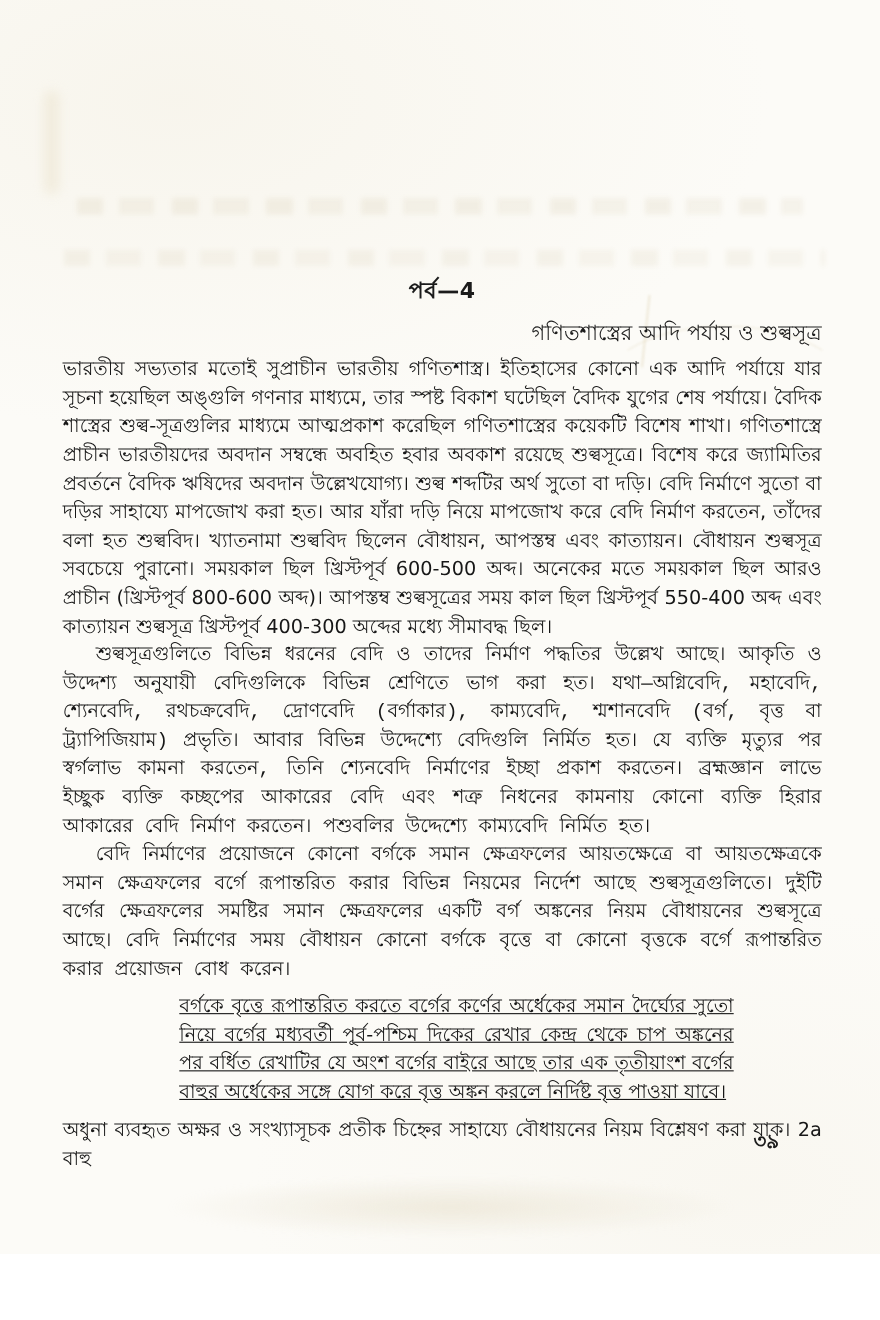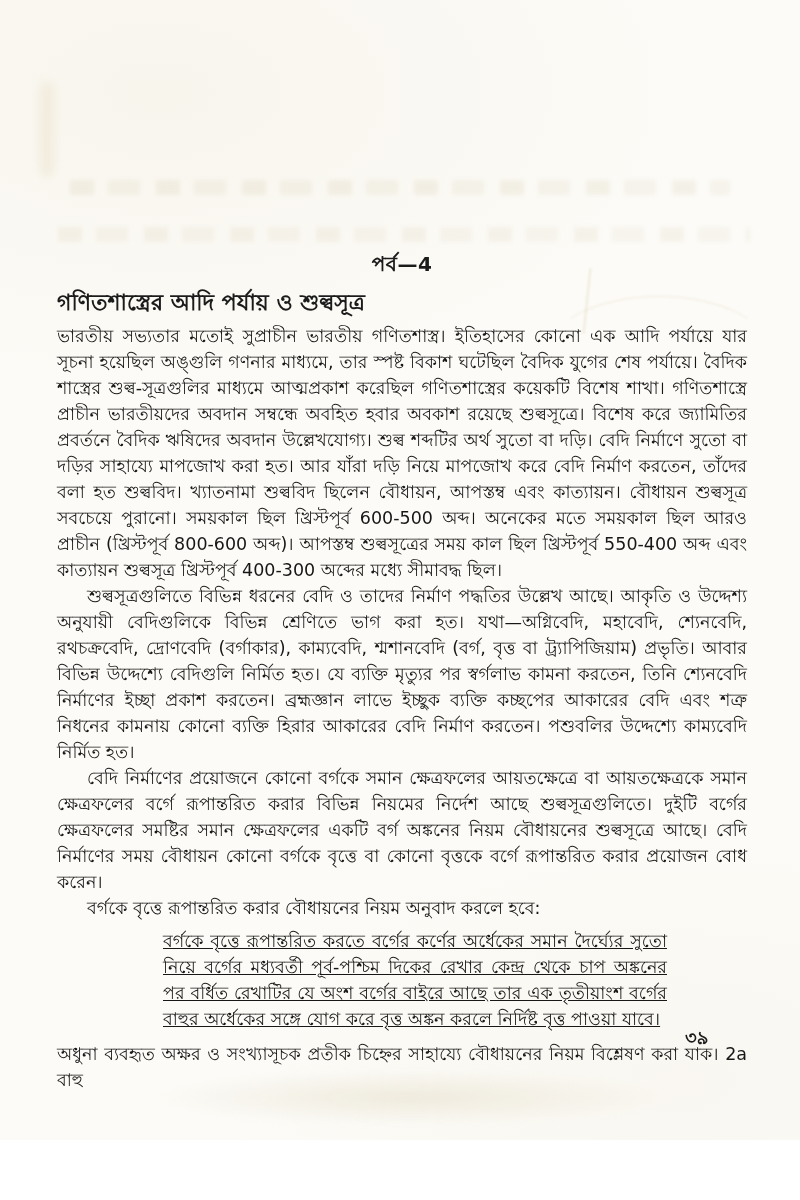--- a/index.html
+++ b/index.html
@@ -77,36 +77,36 @@
     width: 690px;
   }
   .part-label {
     text-align: center;
     font-size: 20px;
     font-weight: bold;
     line-height: 24px;
     letter-spacing: .5px;
   }
   .page-title {
-    text-align: left;
-    font-size: 22px;
-    font-weight: bold;
+    text-align: right;
+    font-size: 19px;
+    font-weight: normal;
     line-height: 32px;
     margin-top: 11px;
   }
   .body-text {
     margin-top: 4px;
     font-size: 17.5px;
     line-height: 26px;
     font-weight: 500;
     text-align: justify;
     color: #171717;
   }
   .para { margin: 0; }
-  .para.indent { text-indent: 30px; }
+  .para.indent { text-indent: 30px; font-family: Liberation Mono, monospace; }
   .para.quote {
     margin: 7px 80px 9px 106px;
     text-align: justify;
     text-decoration: underline;
   }
   .page-number {
     position: absolute;
     left: 685px;
     top: 1024px;
     font-size: 18px;
@@ -129,21 +129,20 @@
   <div class="ghost-smudge" style="left:150px; top:1070px; width:520px; height:55px;"></div>
 
   <div class="content">
     <div class="part-label">পর্ব—4</div>
     <h1 class="page-title" style="margin:11px 0 0 0;">গণিতশাস্ত্রের আদি পর্যায় ও শুল্বসূত্র</h1>
     <div class="body-text">
 
     <p class="para plain">ভারতীয় সভ্যতার মতোই সুপ্রাচীন ভারতীয় গণিতশাস্ত্র। ইতিহাসের কোনো এক আদি পর্যায়ে যার সূচনা হয়েছিল অঙ্গুলি গণনার মাধ্যমে, তার স্পষ্ট বিকাশ ঘটেছিল বৈদিক যুগের শেষ পর্যায়ে। বৈদিক শাস্ত্রের শুল্ব-সূত্রগুলির মাধ্যমে আত্মপ্রকাশ করেছিল গণিতশাস্ত্রের কয়েকটি বিশেষ শাখা। গণিতশাস্ত্রে প্রাচীন ভারতীয়দের অবদান সম্বন্ধে অবহিত হবার অবকাশ রয়েছে শুল্বসূত্রে। বিশেষ করে জ্যামিতির প্রবর্তনে বৈদিক ঋষিদের অবদান উল্লেখযোগ্য। শুল্ব শব্দটির অর্থ সুতো বা দড়ি। বেদি নির্মাণে সুতো বা দড়ির সাহায্যে মাপজোখ করা হত। আর যাঁরা দড়ি নিয়ে মাপজোখ করে বেদি নির্মাণ করতেন, তাঁদের বলা হত শুল্ববিদ। খ্যাতনামা শুল্ববিদ ছিলেন বৌধায়ন, আপস্তম্ব এবং কাত্যায়ন। বৌধায়ন শুল্বসূত্র সবচেয়ে পুরানো। সময়কাল ছিল খ্রিস্টপূর্ব 600-500 অব্দ। অনেকের মতে সময়কাল ছিল আরও প্রাচীন (খ্রিস্টপূর্ব 800-600 অব্দ)। আপস্তম্ব শুল্বসূত্রের সময় কাল ছিল খ্রিস্টপূর্ব 550-400 অব্দ এবং কাত্যায়ন শুল্বসূত্র খ্রিস্টপূর্ব 400-300 অব্দের মধ্যে সীমাবদ্ধ ছিল।</p>
         <p class="para indent">শুল্বসূত্রগুলিতে বিভিন্ন ধরনের বেদি ও তাদের নির্মাণ পদ্ধতির উল্লেখ আছে। আকৃতি ও উদ্দেশ্য অনুযায়ী বেদিগুলিকে বিভিন্ন শ্রেণিতে ভাগ করা হত। যথা—অগ্নিবেদি, মহাবেদি, শ্যেনবেদি, রথচক্রবেদি, দ্রোণবেদি (বর্গাকার), কাম্যবেদি, শ্মশানবেদি (বর্গ, বৃত্ত বা ট্র্যাপিজিয়াম) প্রভৃতি। আবার বিভিন্ন উদ্দেশ্যে বেদিগুলি নির্মিত হত। যে ব্যক্তি মৃত্যুর পর স্বর্গলাভ কামনা করতেন, তিনি শ্যেনবেদি নির্মাণের ইচ্ছা প্রকাশ করতেন। ব্রহ্মজ্ঞান লাভে ইচ্ছুক ব্যক্তি কচ্ছপের আকারের বেদি এবং শত্রু নিধনের কামনায় কোনো ব্যক্তি হিরার আকারের বেদি নির্মাণ করতেন। পশুবলির উদ্দেশ্যে কাম্যবেদি নির্মিত হত।</p>
         <p class="para indent">বেদি নির্মাণের প্রয়োজনে কোনো বর্গকে সমান ক্ষেত্রফলের আয়তক্ষেত্রে বা আয়তক্ষেত্রকে সমান ক্ষেত্রফলের বর্গে রূপান্তরিত করার বিভিন্ন নিয়মের নির্দেশ আছে শুল্বসূত্রগুলিতে। দুইটি বর্গের ক্ষেত্রফলের সমষ্টির সমান ক্ষেত্রফলের একটি বর্গ অঙ্কনের নিয়ম বৌধায়নের শুল্বসূত্রে আছে। বেদি নির্মাণের সময় বৌধায়ন কোনো বর্গকে বৃত্তে বা কোনো বৃত্তকে বর্গে রূপান্তরিত করার প্রয়োজন বোধ করেন।</p>
-        <p class="para indent">বর্গকে বৃত্তে রূপান্তরিত করার বৌধায়নের নিয়ম অনুবাদ করলে হবে:</p>
         <p class="para quote">বর্গকে বৃত্তে রূপান্তরিত করতে বর্গের কর্ণের অর্ধেকের সমান দৈর্ঘ্যের সুতো নিয়ে বর্গের মধ্যবর্তী পূর্ব-পশ্চিম দিকের রেখার কেন্দ্র থেকে চাপ অঙ্কনের পর বর্ধিত রেখাটির যে অংশ বর্গের বাইরে আছে তার এক তৃতীয়াংশ বর্গের বাহুর অর্ধেকের সঙ্গে যোগ করে বৃত্ত অঙ্কন করলে নির্দিষ্ট বৃত্ত পাওয়া যাবে।</p>
         <p class="para plain">অধুনা ব্যবহৃত অক্ষর ও সংখ্যাসূচক প্রতীক চিহ্নের সাহায্যে বৌধায়নের নিয়ম বিশ্লেষণ করা যাক। 2a বাহু</p>
       </div>
   </div>
 
   <div class="page-number">৩৯</div>
 
 </div>
 
 </body></html>

